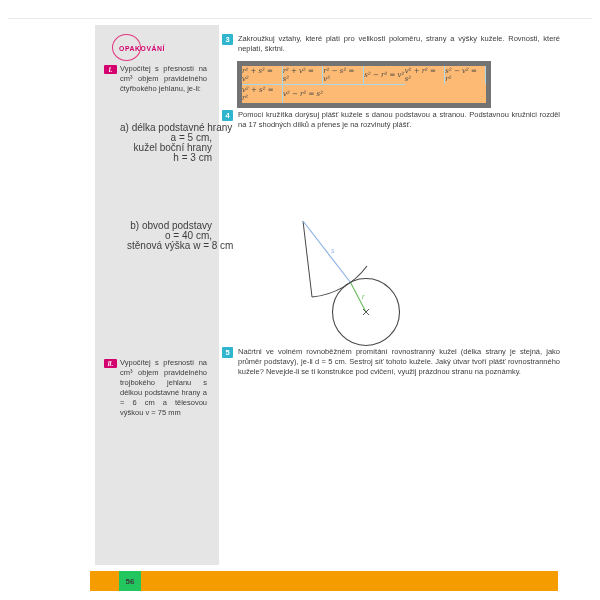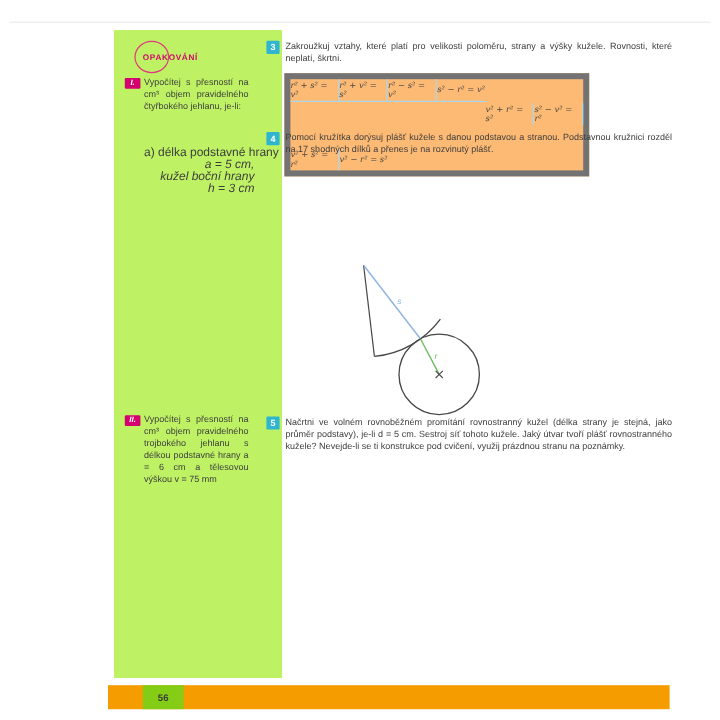--- a/index.html
+++ b/index.html
@@ -3,61 +3,61 @@
 <meta charset="utf-8">
 <style>
   html,body{margin:0;padding:0;}
   body{
     width:600px;height:600px;position:relative;background:#ffffff;
     font-family:"Liberation Sans", sans-serif;color:#3d3d3d;overflow:hidden;
   }
   .page-edge{position:absolute;left:8px;right:8px;top:18px;height:1px;background:#ebebeb;}
 
   
-  .panel{position:absolute;left:95px;top:25px;width:140px;height:540px;background:#bef264;}
+  .panel{position:absolute;left:95px;top:25px;width:124px;height:540px;background:#e5e5e5;}
   .opak{position:absolute;left:24px;top:12px;height:22px;}
   .opak-ring{position:absolute;left:-7px;top:-3px;width:27px;height:25px;border:1.4px solid #e4357f;border-radius:50%;}
   .opak-label{position:relative;font-size:6.8px;font-weight:bold;letter-spacing:0.6px;color:#d4006d;line-height:20px;}
 
   .ltask{position:absolute;left:9px;width:103px;}
   .roman-badge{
     position:absolute;left:0;top:1px;width:13px;height:9px;background:#d4006d;color:#fff;
     font-size:6.5px;font-weight:bold;font-style:italic;text-align:center;line-height:9px;border-radius:1px;
   }
   .ltask-text{margin-left:16px;font-size:7.5px;line-height:10px;text-align:justify;}
   .subblock{position:absolute;left:25px;width:92px;font-size:10px;line-height:10px;text-align:right;}
   .subblock div{white-space:nowrap;}
-  .subblock div + div{margin-left:7px;font-style:italic;}
+  .subblock div + div{margin-left:7px;}
 
   
   .rtask{position:absolute;left:222px;width:338px;}
   .num-badge{
     position:absolute;left:0;top:0;width:11px;height:11px;background:#30b5ce;color:#fff;
     font-size:7.5px;font-weight:bold;text-align:center;line-height:11px;border-radius:1px;
   }
   .rtask-text{margin-left:16px;font-size:7.5px;line-height:10px;text-align:justify;}
 
   .eq-table{
     position:absolute;left:237px;top:61px;width:244px;
     display:grid;grid-template-columns:repeat(6,1fr);
     border:5px solid #737373;background:#fdba74;
   }
   .eq-cell{
     height:18px;border-right:1px solid #a8d8ee;border-bottom:1px solid #a8d8ee;
     display:flex;align-items:center;justify-content:center;
     font-family:"DejaVu Serif", serif;font-style:italic;font-size:7px;color:#454545;
   }
   .eq-cell:nth-child(4n){border-right:none;}
-  .eq-cell:nth-child(n+5){border-bottom:none;margin-top:20px;}
+  .eq-cell:nth-child(n+5){border-bottom:none;}
 
   .figure{position:absolute;left:285px;top:195px;width:140px;height:165px;}
 
   
   .footer-bar{position:absolute;left:90px;top:571px;width:468px;height:20px;background:#f59c00;}
-  .pagenum-box{position:absolute;left:29px;top:0;width:34px;height:20px;background:#84cc16;
+  .pagenum-box{position:absolute;left:29px;top:0;width:22px;height:20px;background:#22c55e;
     display:flex;align-items:center;justify-content:center;font-size:8px;font-weight:bold;color:#3a3a3a;}
   .chapter{position:absolute;left:58px;top:16px;height:20px;line-height:20px;
     color:#ffffff;font-size:8px;font-weight:bold;letter-spacing:0.8px;}
 </style>
 </head>
 <body>
 
 <div>
   <div class="page-edge"></div>
 
@@ -72,22 +72,27 @@
       <div class="ltask-text">Vypočítej s přesností na cm³ objem pravidelného čtyřbokého jehlanu, je-li:</div>
     </div>
 
     <div class="subblock" style="top:98px">
       <div>a) délka podstavné hrany</div>
       <div>a = 5 cm,</div>
       <div>kužel boční hrany</div>
       <div>h = 3 cm</div>
     </div>
 
+    <div class="subblock" style="top:196px">
+      <div>b) obvod podstavy</div>
+      <div>o = 40 cm,</div>
+      <div>stěnová výška w = 8 cm</div>
+    </div>
 
-    <div class="ltask" style="top:320px">
+    <div class="ltask" style="top:333px">
       <span class="roman-badge">II.</span>
       <div class="ltask-text">Vypočítej s přesností na cm³ objem pravidelného trojbokého jehlanu s délkou podstavné hrany a = 6 cm a tělesovou výškou v = 75 mm</div>
     </div>
   </div>
 
   <div class="rtask" style="top:34px">
     <span class="num-badge">3</span>
     <div class="rtask-text">Zakroužkuj vztahy, které platí pro velikosti poloměru, strany a výšky kužele. Rovnosti, které neplatí, škrtni.</div>
   </div>
 

